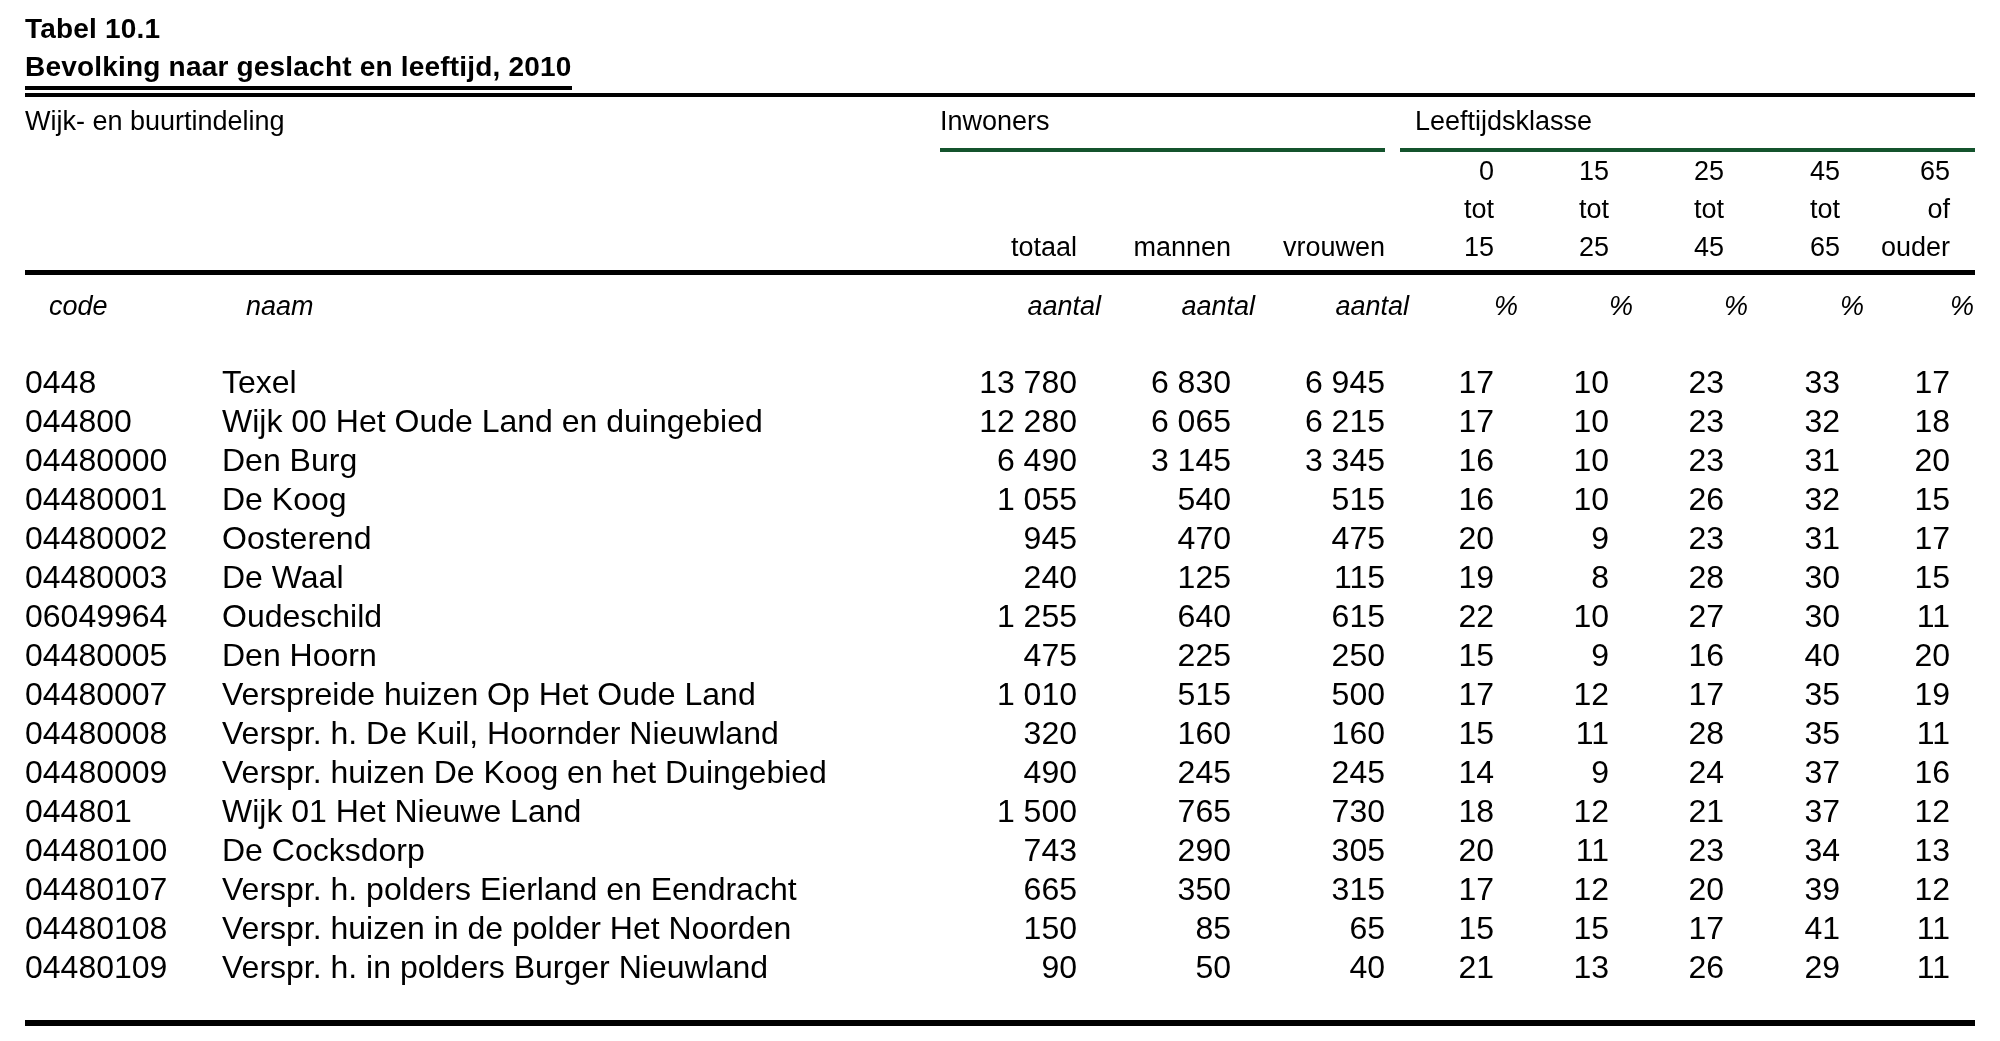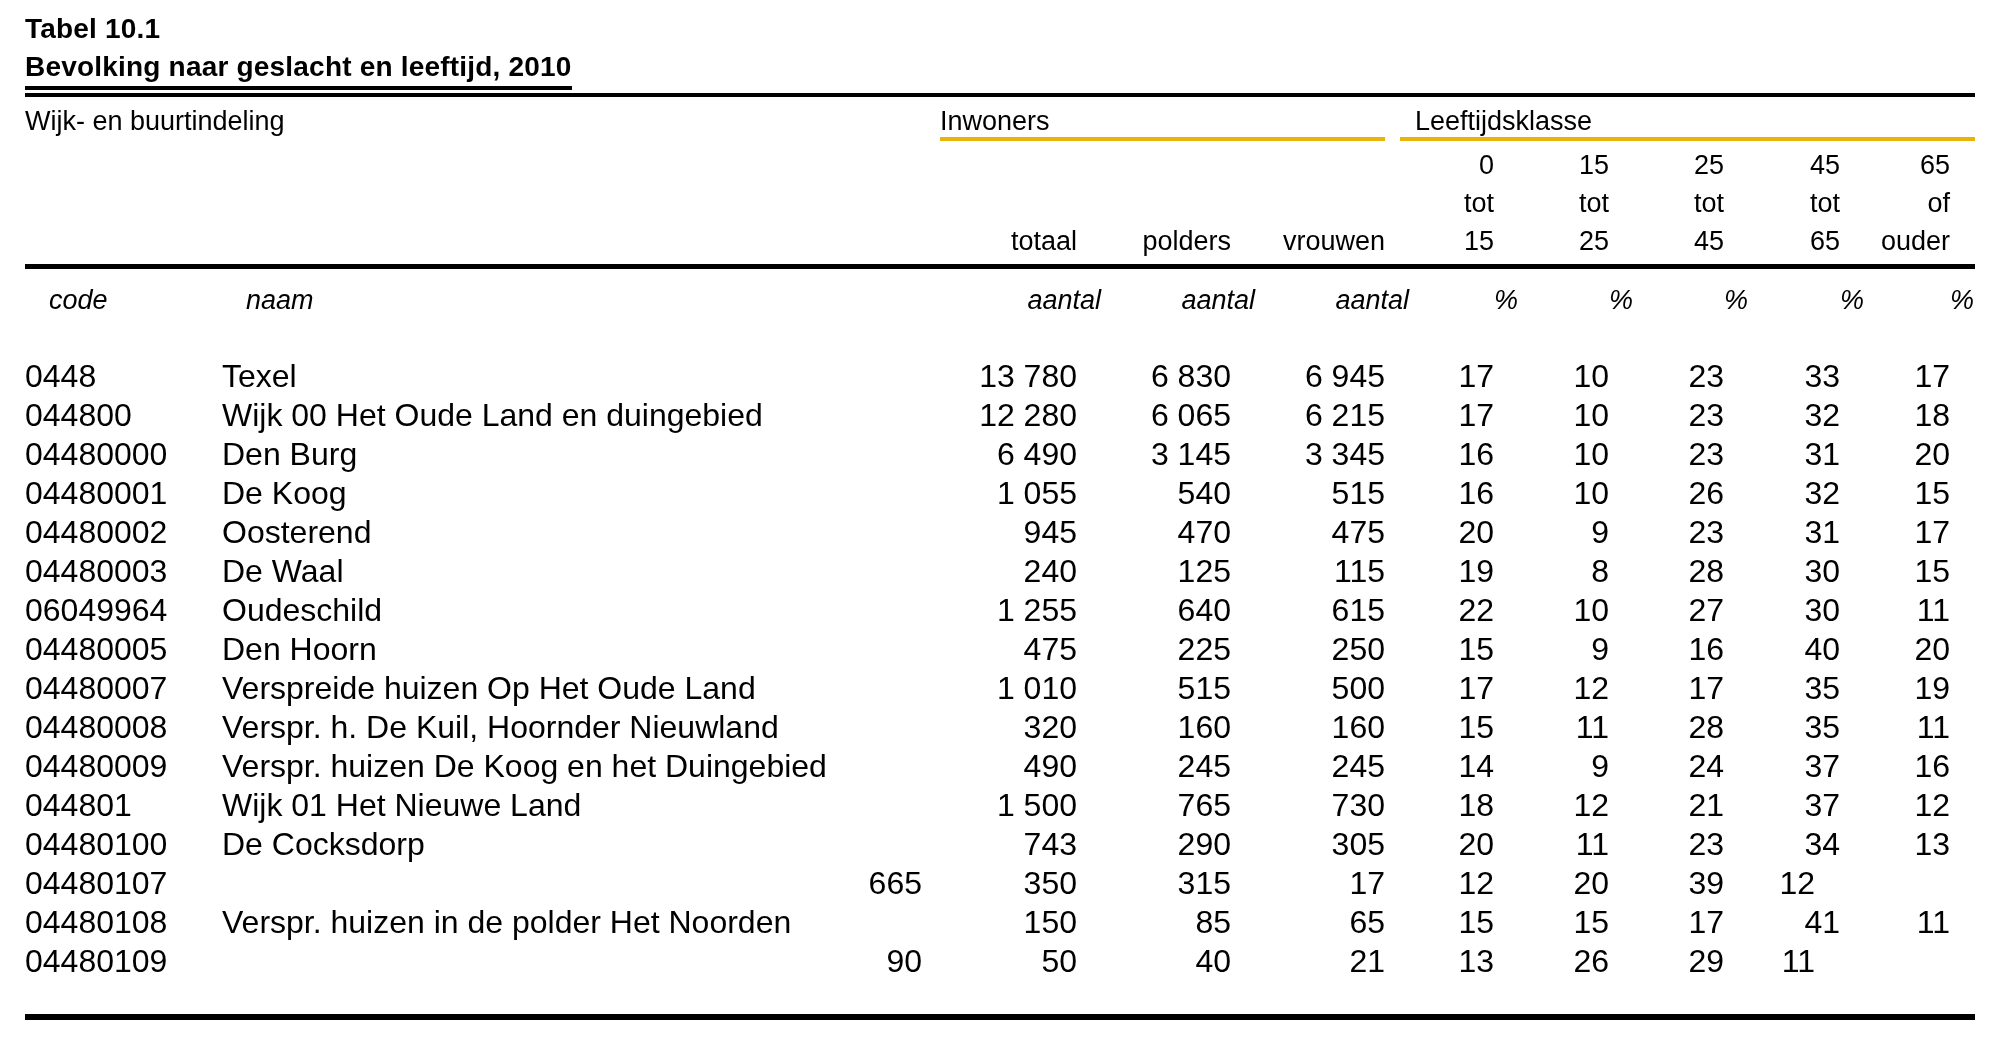--- a/index.html
+++ b/index.html
@@ -10,21 +10,21 @@
   .rule{border-top:4px solid #000;height:0;}
   .rule-top{margin-top:3px;}
   .rule-mid{border-top-width:5px;margin-top:4px;}
   .rule-bottom{border-top-width:6px;margin-top:33px;}
   .cols{display:grid;grid-template-columns:197px 700px 155px 154px 154px 109px 115px 115px 116px 135px;font-size:27px;}
   .span2{grid-column:span 2;}
   .span3{grid-column:span 3;}
   .span5{grid-column:span 5;}
   .head-a{margin-top:8px;align-items:start;}
   .head-a .left{line-height:32px;padding-bottom:9px;}
-  .group{line-height:32px;border-bottom:4px solid #eab308;padding-bottom:0;}
+  .group{line-height:32px;border-bottom:4px solid #14532d;padding-bottom:11px;}
   .inw{margin-left:18px;}
   .lft{margin-left:15px;padding-left:15px;}
   .head-row{line-height:38px;}
   .r{text-align:right;}
   .pr{padding-right:25px;}
   .units{font-style:italic;margin-top:14px;line-height:34px;margin-left:24px;}
   .tbody{margin-top:40px;}
   .tr{display:grid;grid-template-columns:197px 700px 155px 154px 154px 109px 115px 115px 116px 135px;font-size:32px;line-height:39px;height:39px;white-space:nowrap;}
 </style>
 </head>
@@ -56,21 +56,21 @@
     <div class="r">tot</div>
     <div class="r">tot</div>
     <div class="r">tot</div>
     <div class="r">tot</div>
     <div class="r pr">of</div>
   </div>
 
   <div class="cols head-row">
     <div class="span2"></div>
     <div class="r">totaal</div>
-    <div class="r">polders</div>
+    <div class="r">mannen</div>
     <div class="r">vrouwen</div>
     <div class="r">15</div>
     <div class="r">25</div>
     <div class="r">45</div>
     <div class="r">65</div>
     <div class="r pr">ouder</div>
   </div>
 
   <div class="rule rule-mid"></div>
 
@@ -252,20 +252,21 @@
     <div class="r">305</div>
     <div class="r">20</div>
     <div class="r">11</div>
     <div class="r">23</div>
     <div class="r">34</div>
     <div class="r pr">13</div>
   </div>
 
   <div class="tr">
     <div>04480107</div>
+    <div>Verspr. h. polders Eierland en Eendracht</div>
     <div class="r">665</div>
     <div class="r">350</div>
     <div class="r">315</div>
     <div class="r">17</div>
     <div class="r">12</div>
     <div class="r">20</div>
     <div class="r">39</div>
     <div class="r pr">12</div>
   </div>
 
@@ -277,20 +278,21 @@
     <div class="r">65</div>
     <div class="r">15</div>
     <div class="r">15</div>
     <div class="r">17</div>
     <div class="r">41</div>
     <div class="r pr">11</div>
   </div>
 
   <div class="tr">
     <div>04480109</div>
+    <div>Verspr. h. in polders Burger Nieuwland</div>
     <div class="r">90</div>
     <div class="r">50</div>
     <div class="r">40</div>
     <div class="r">21</div>
     <div class="r">13</div>
     <div class="r">26</div>
     <div class="r">29</div>
     <div class="r pr">11</div>
   </div>
 </div>

